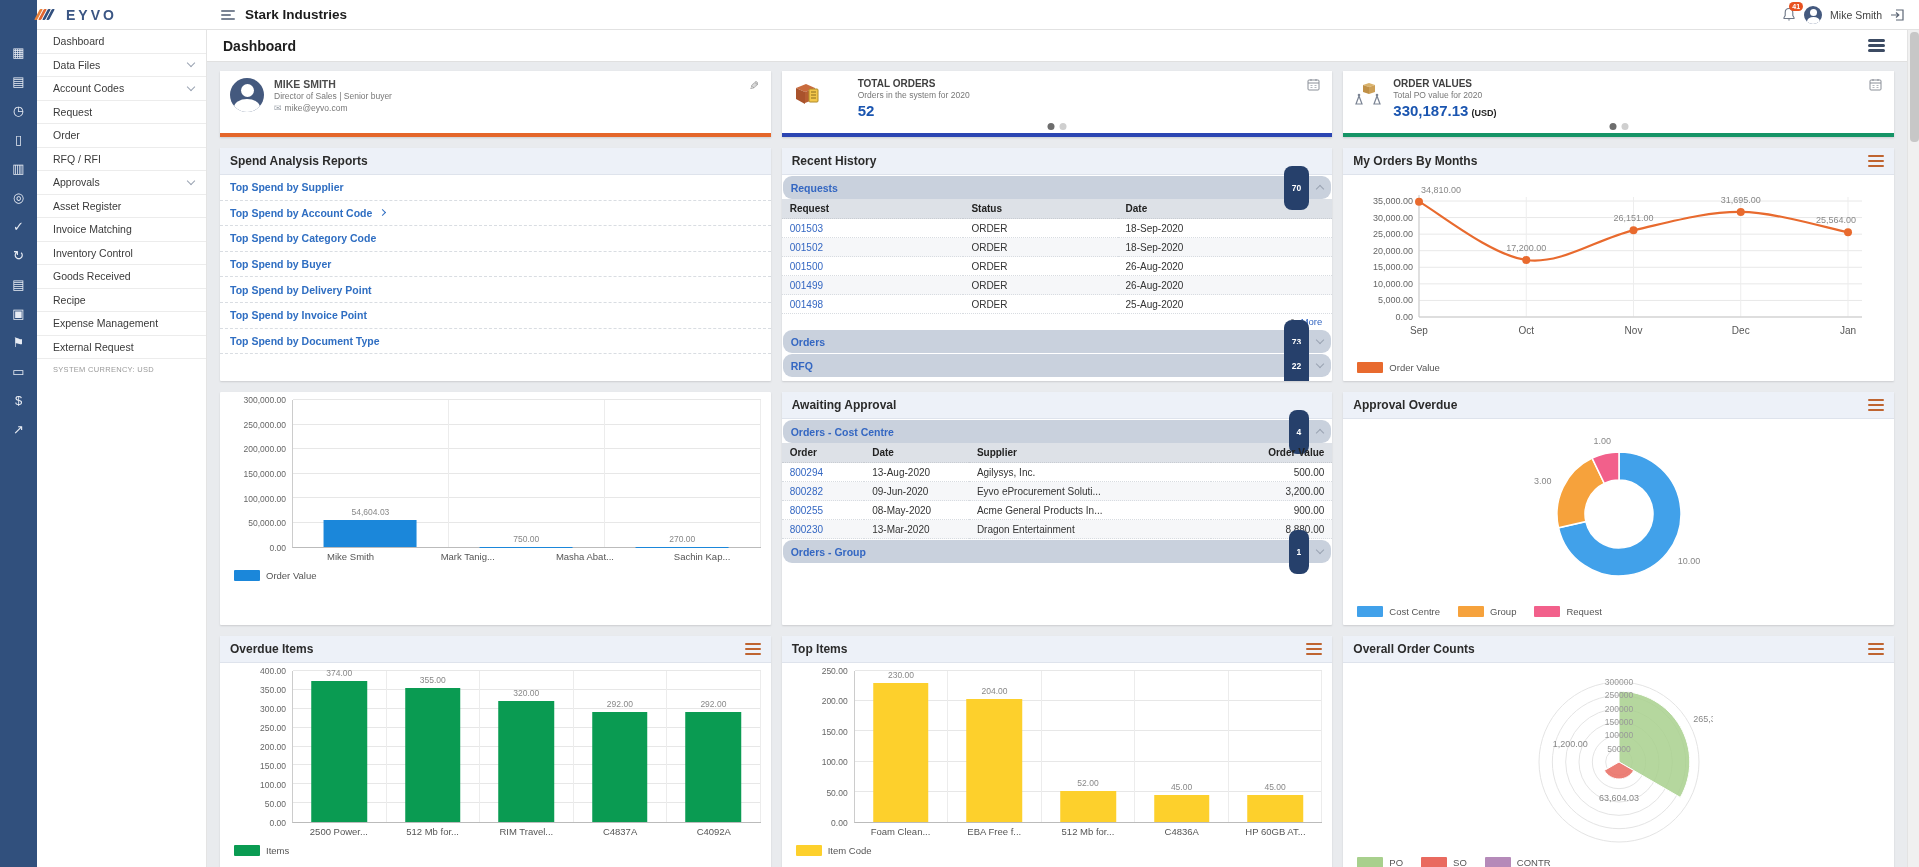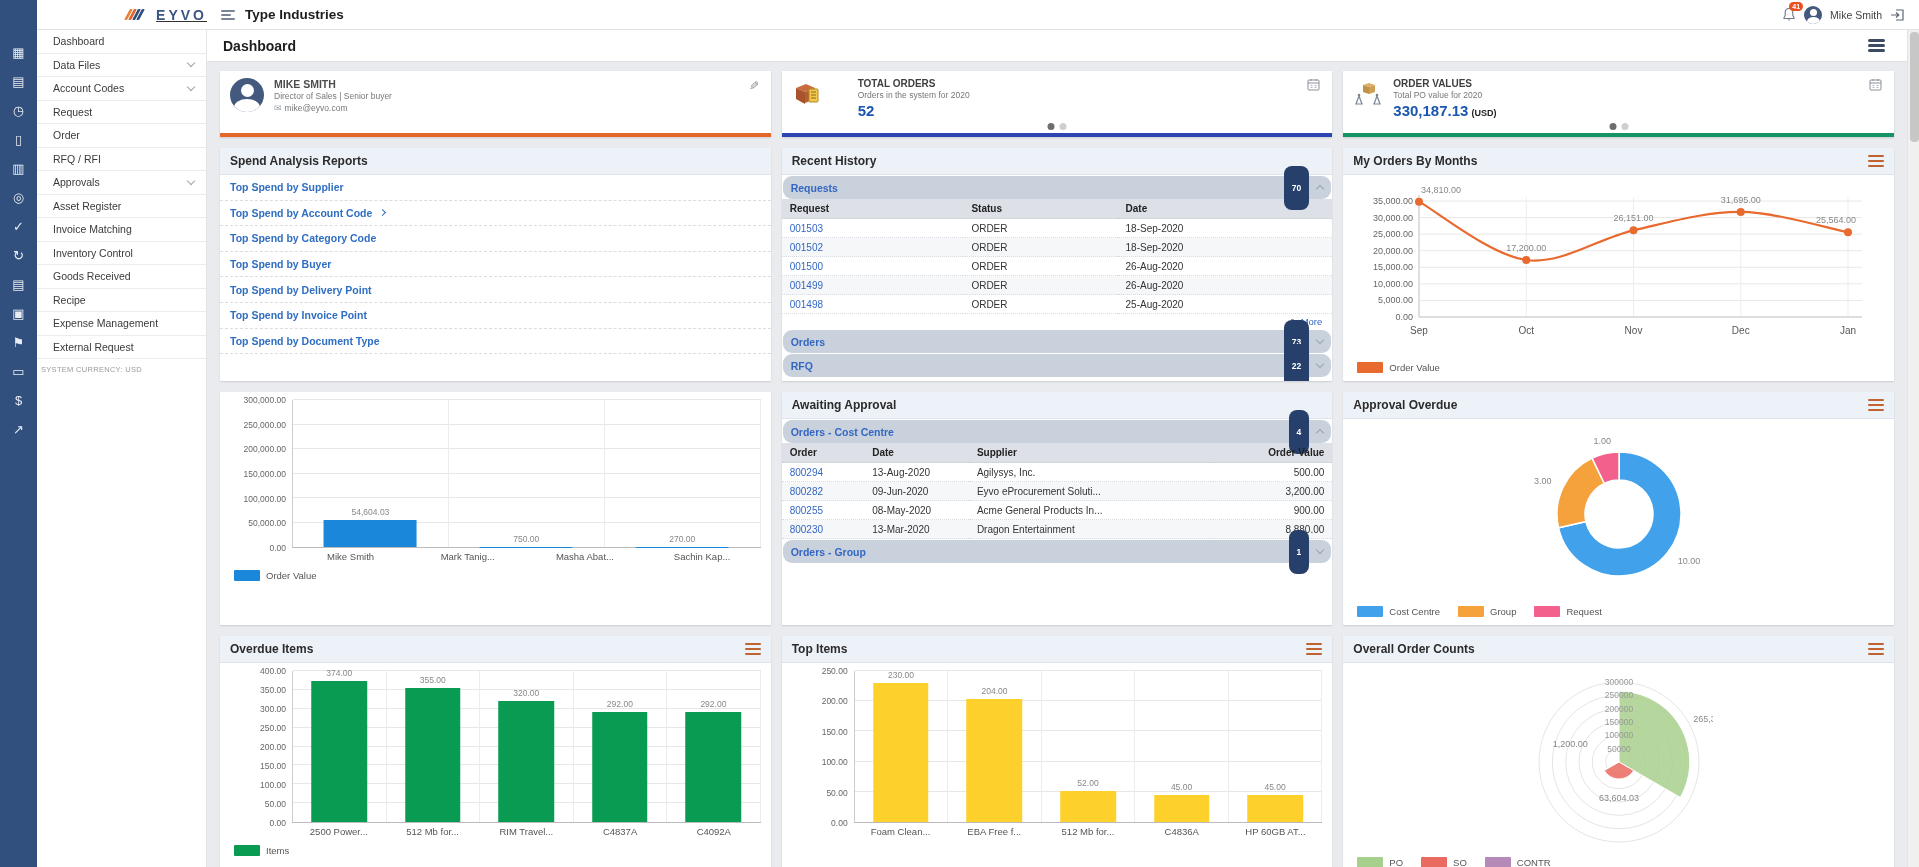--- a/index.html
+++ b/index.html
@@ -7,21 +7,21 @@
     font-family:"Liberation Sans","DejaVu Sans",sans-serif;font-size:11px;color:#333;}
   .app{display:flex;width:100%;height:100%;}
   
   .rail{width:37px;background:#31507d;display:flex;flex-direction:column;align-items:center;
     padding-top:38px;gap:0;flex-shrink:0;}
   .rail-ic{width:37px;height:29px;display:flex;align-items:center;justify-content:center;
     color:#e8ecf4;font-size:13px;cursor:pointer;}
   .rest{flex:1;display:flex;flex-direction:column;min-width:0;}
   
   .topbar{height:30px;background:#fff;border-bottom:1px solid #e2e2e2;display:flex;align-items:center;flex-shrink:0;}
-  .logo{width:170px;display:flex;align-items:center;justify-content:flex-end;gap:12px;text-decoration:underline;}
+  .logo{width:170px;display:flex;align-items:center;justify-content:flex-start;gap:12px;}
   .stripes{display:inline-flex;gap:1px;margin-right:2px;}
   .stripes i{display:block;width:3px;height:11px;transform:skewX(-28deg);background:#e8813a;border-radius:1px;}
   .stripes i:nth-child(2){background:#df6430;}
   .stripes i.n{background:#32507e;}
   .brand{font-weight:bold;font-size:14px;letter-spacing:3px;color:#3b5684;}
   .collapse-ic{display:flex;flex-direction:column;gap:2px;margin:0 10px 0 14px;cursor:pointer;}
   .collapse-ic i{display:block;width:14px;height:2px;background:#7a8494;border-radius:1px;}
   .collapse-ic i:nth-child(2){width:10px;}
   .company{font-weight:bold;font-size:13.5px;color:#1c1c1c;}
   .tb-right{margin-left:auto;display:flex;align-items:center;gap:8px;padding-right:14px;}
@@ -34,21 +34,21 @@
   .uname{font-size:10.5px;color:#444;cursor:pointer;}
   
   .mainrow{flex:1;display:flex;min-height:0;}
   .sidebar{width:170px;background:#fff;border-right:1px solid #e4e4e4;flex-shrink:0;display:flex;flex-direction:column;}
   .side-item{display:flex;align-items:center;height:23.5px;padding:0 12px 0 16px;border-bottom:1px solid #ececec;
     font-size:10.5px;color:#3a3a3a;cursor:pointer;}
   .side-item .lbl{flex:1;}
   .chev{width:6px;height:6px;border-right:1.5px solid #9aa3b2;border-bottom:1.5px solid #9aa3b2;
     transform:rotate(45deg);margin-top:-3px;}
   .chev.up{transform:rotate(225deg);margin-top:3px;}
-  .side-foot{margin-top:6px;padding-left:4px;font-size:7.5px;color:#9a9a9a;letter-spacing:.3px;}
+  .side-foot{margin-top:6px;padding-left:16px;font-size:7.5px;color:#9a9a9a;letter-spacing:.3px;}
   
   .content{flex:1;display:flex;flex-direction:column;min-width:0;overflow:hidden;}
   .pagetitle-row{height:32px;background:#fff;border-bottom:1px solid #e0e0e0;display:flex;
     align-items:center;padding:0 22px 0 16px;flex-shrink:0;}
   .pagetitle-row .pt{font-weight:bold;font-size:14px;color:#1d1d1d;}
   .ham{display:inline-flex;flex-direction:column;gap:2.5px;cursor:pointer;margin-left:auto;}
   .ham i{display:block;width:17px;height:2.5px;border-radius:2px;background:#3c4b63;}
   .ham.orange i{background:#bf6430;width:16px;height:2.3px;}
   .grid{flex:1;padding:9px 13px;display:grid;grid-template-columns:repeat(3,1fr);
     grid-template-rows:66px 233px 233px 240px;gap:11px;overflow:hidden;}
@@ -151,21 +151,21 @@
             <i class="n"></i>
             <i class="n"></i>
           </span>
         <span class="brand">EYVO</span>
       </div>
       <div class="collapse-ic">
           <i></i>
           <i></i>
           <i></i>
         </div>
-      <div class="company">Type Industries</div>
+      <div class="company">Stark Industries</div>
       <div class="tb-right">
         <span class="bell">
           <svg width="14" height="15" viewBox="0 0 14 15">
               <path d="M7 1.5c-2.3 0-3.8 1.7-3.8 4v3L2 10.6v.9h10v-.9L10.8 8.5v-3c0-2.3-1.5-4-3.8-4z" fill="none" stroke="#6d7685" stroke-width="1.1"></path>
               <path d="M5.7 12.6a1.4 1.4 0 0 0 2.6 0z" fill="#6d7685"></path>
             </svg>
           <span class="badge">41</span>
         </span>
         <span class="avatar"></span>
         <span class="uname">Mike Smith</span>
@@ -732,20 +732,26 @@
                       </div>
                     </div>
                   </div>
                   <div class="xrow">
                     <span class="xlab">Foam Clean...</span>
                     <span class="xlab">EBA Free f...</span>
                     <span class="xlab">512 Mb for...</span>
                     <span class="xlab">C4836A</span>
                     <span class="xlab">HP 60GB AT...</span>
                   </div>
+                  <div class="legend">
+                    <div class="litem">
+                      <span class="lsw" style="background: rgb(253, 208, 44);"></span>
+                      <span class="llab">Item Code</span>
+                    </div>
+                  </div>
                 </div>
               </div>
           </div>
 
           <div class="panel">
             <div class="phead">
                 <span class="ptitle">Overall Order Counts</span>
               <div class="ham orange">
                   <i></i>
                   <i></i>

